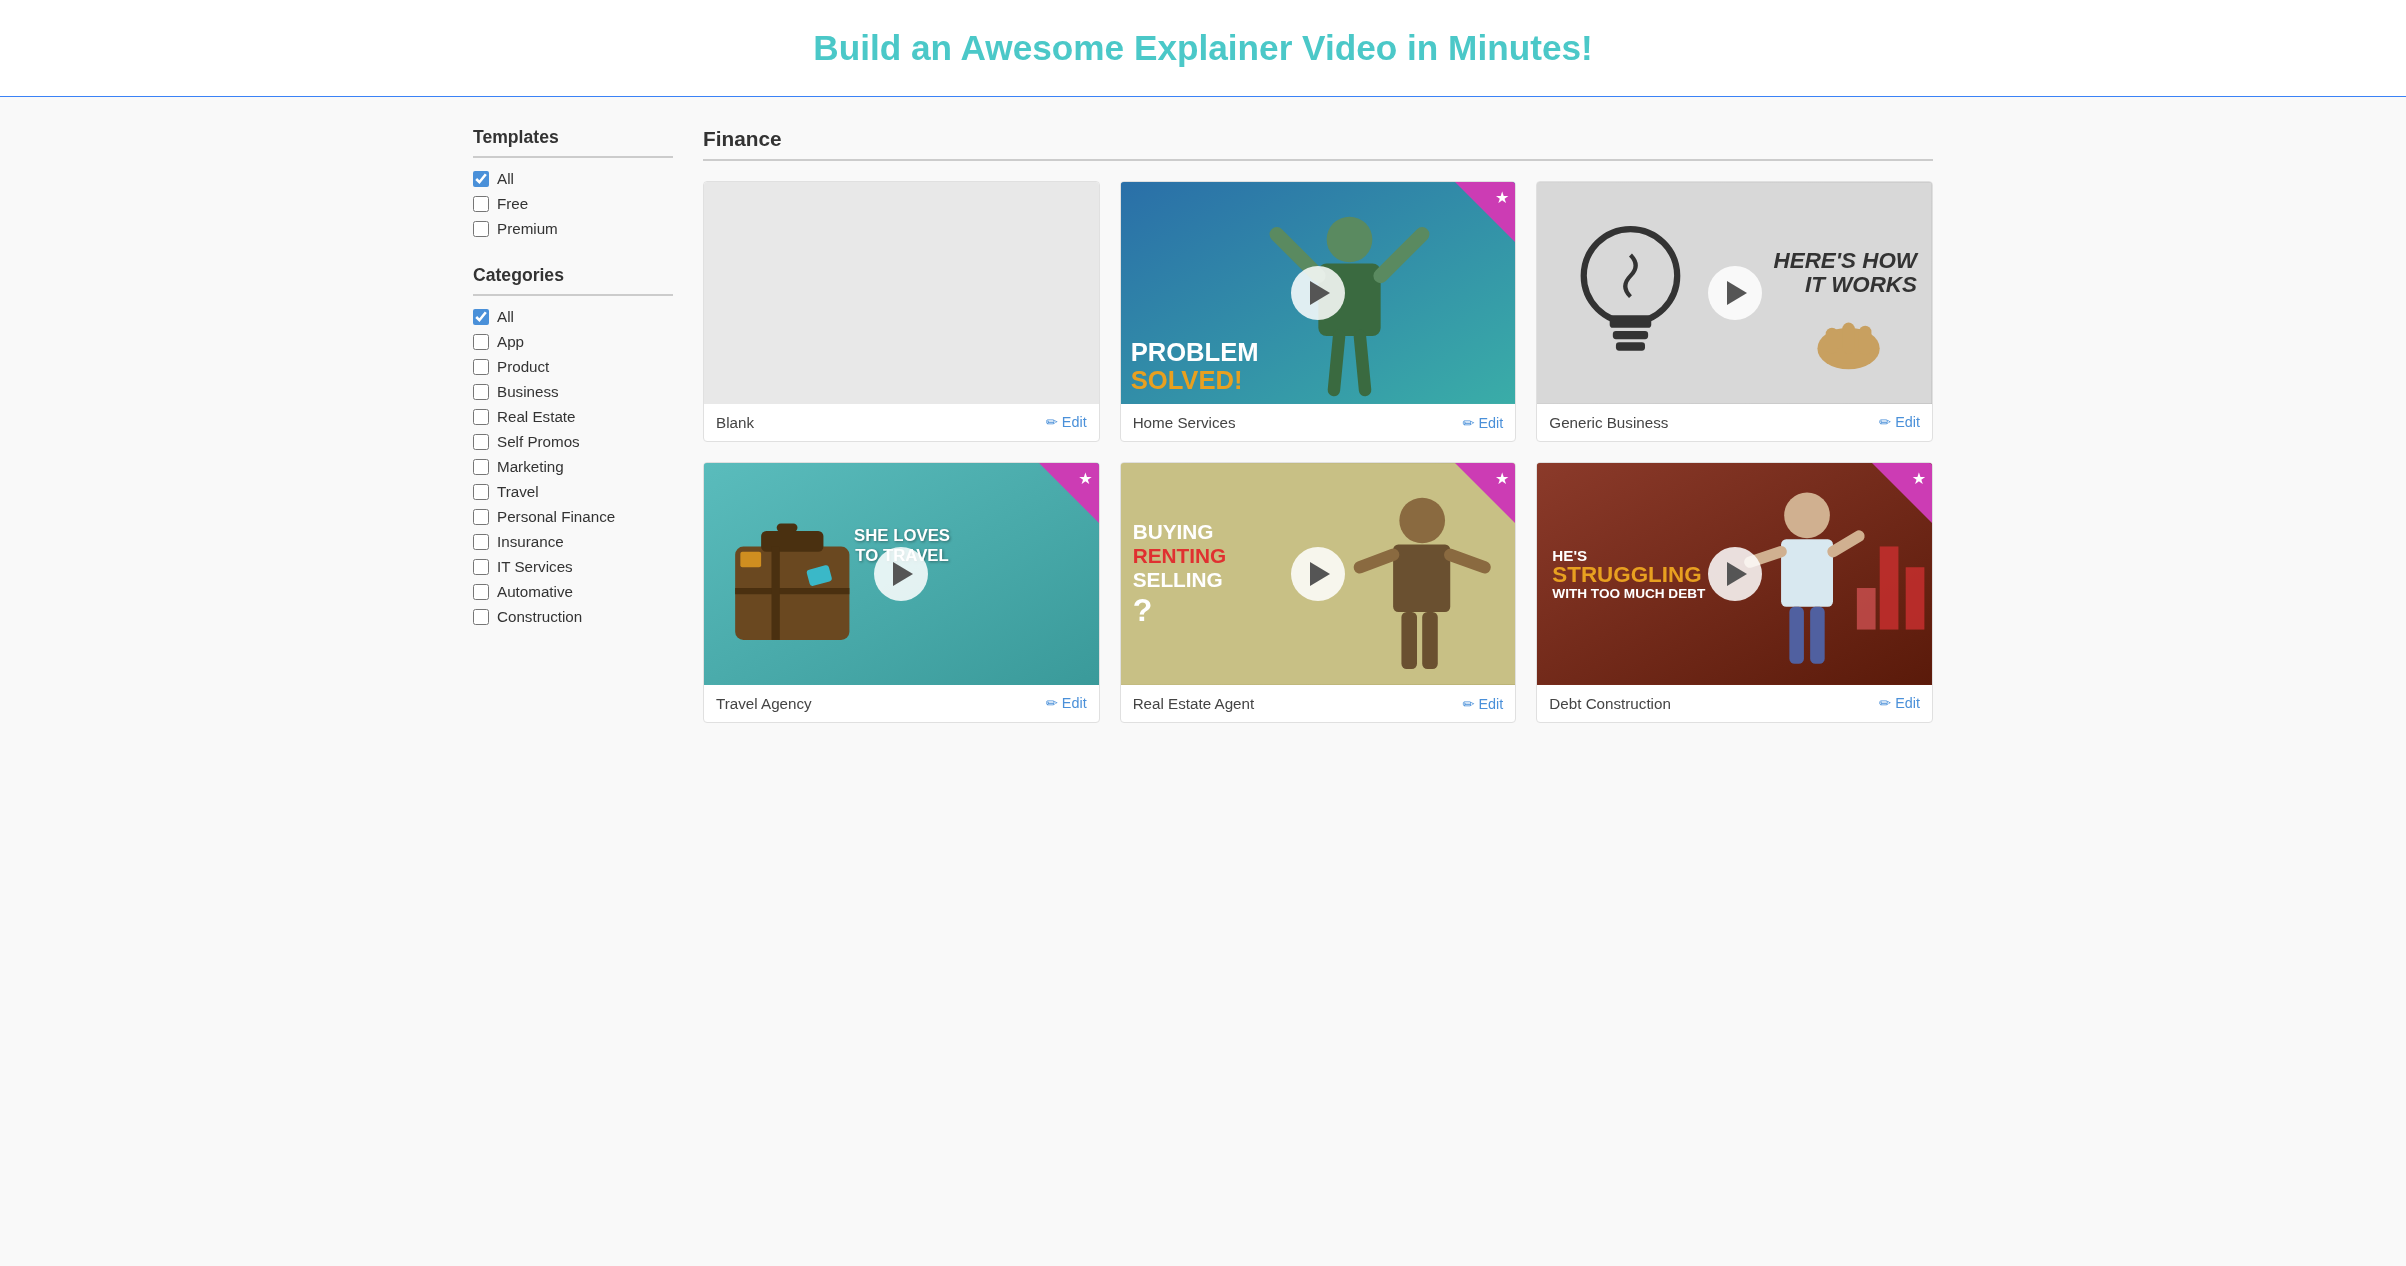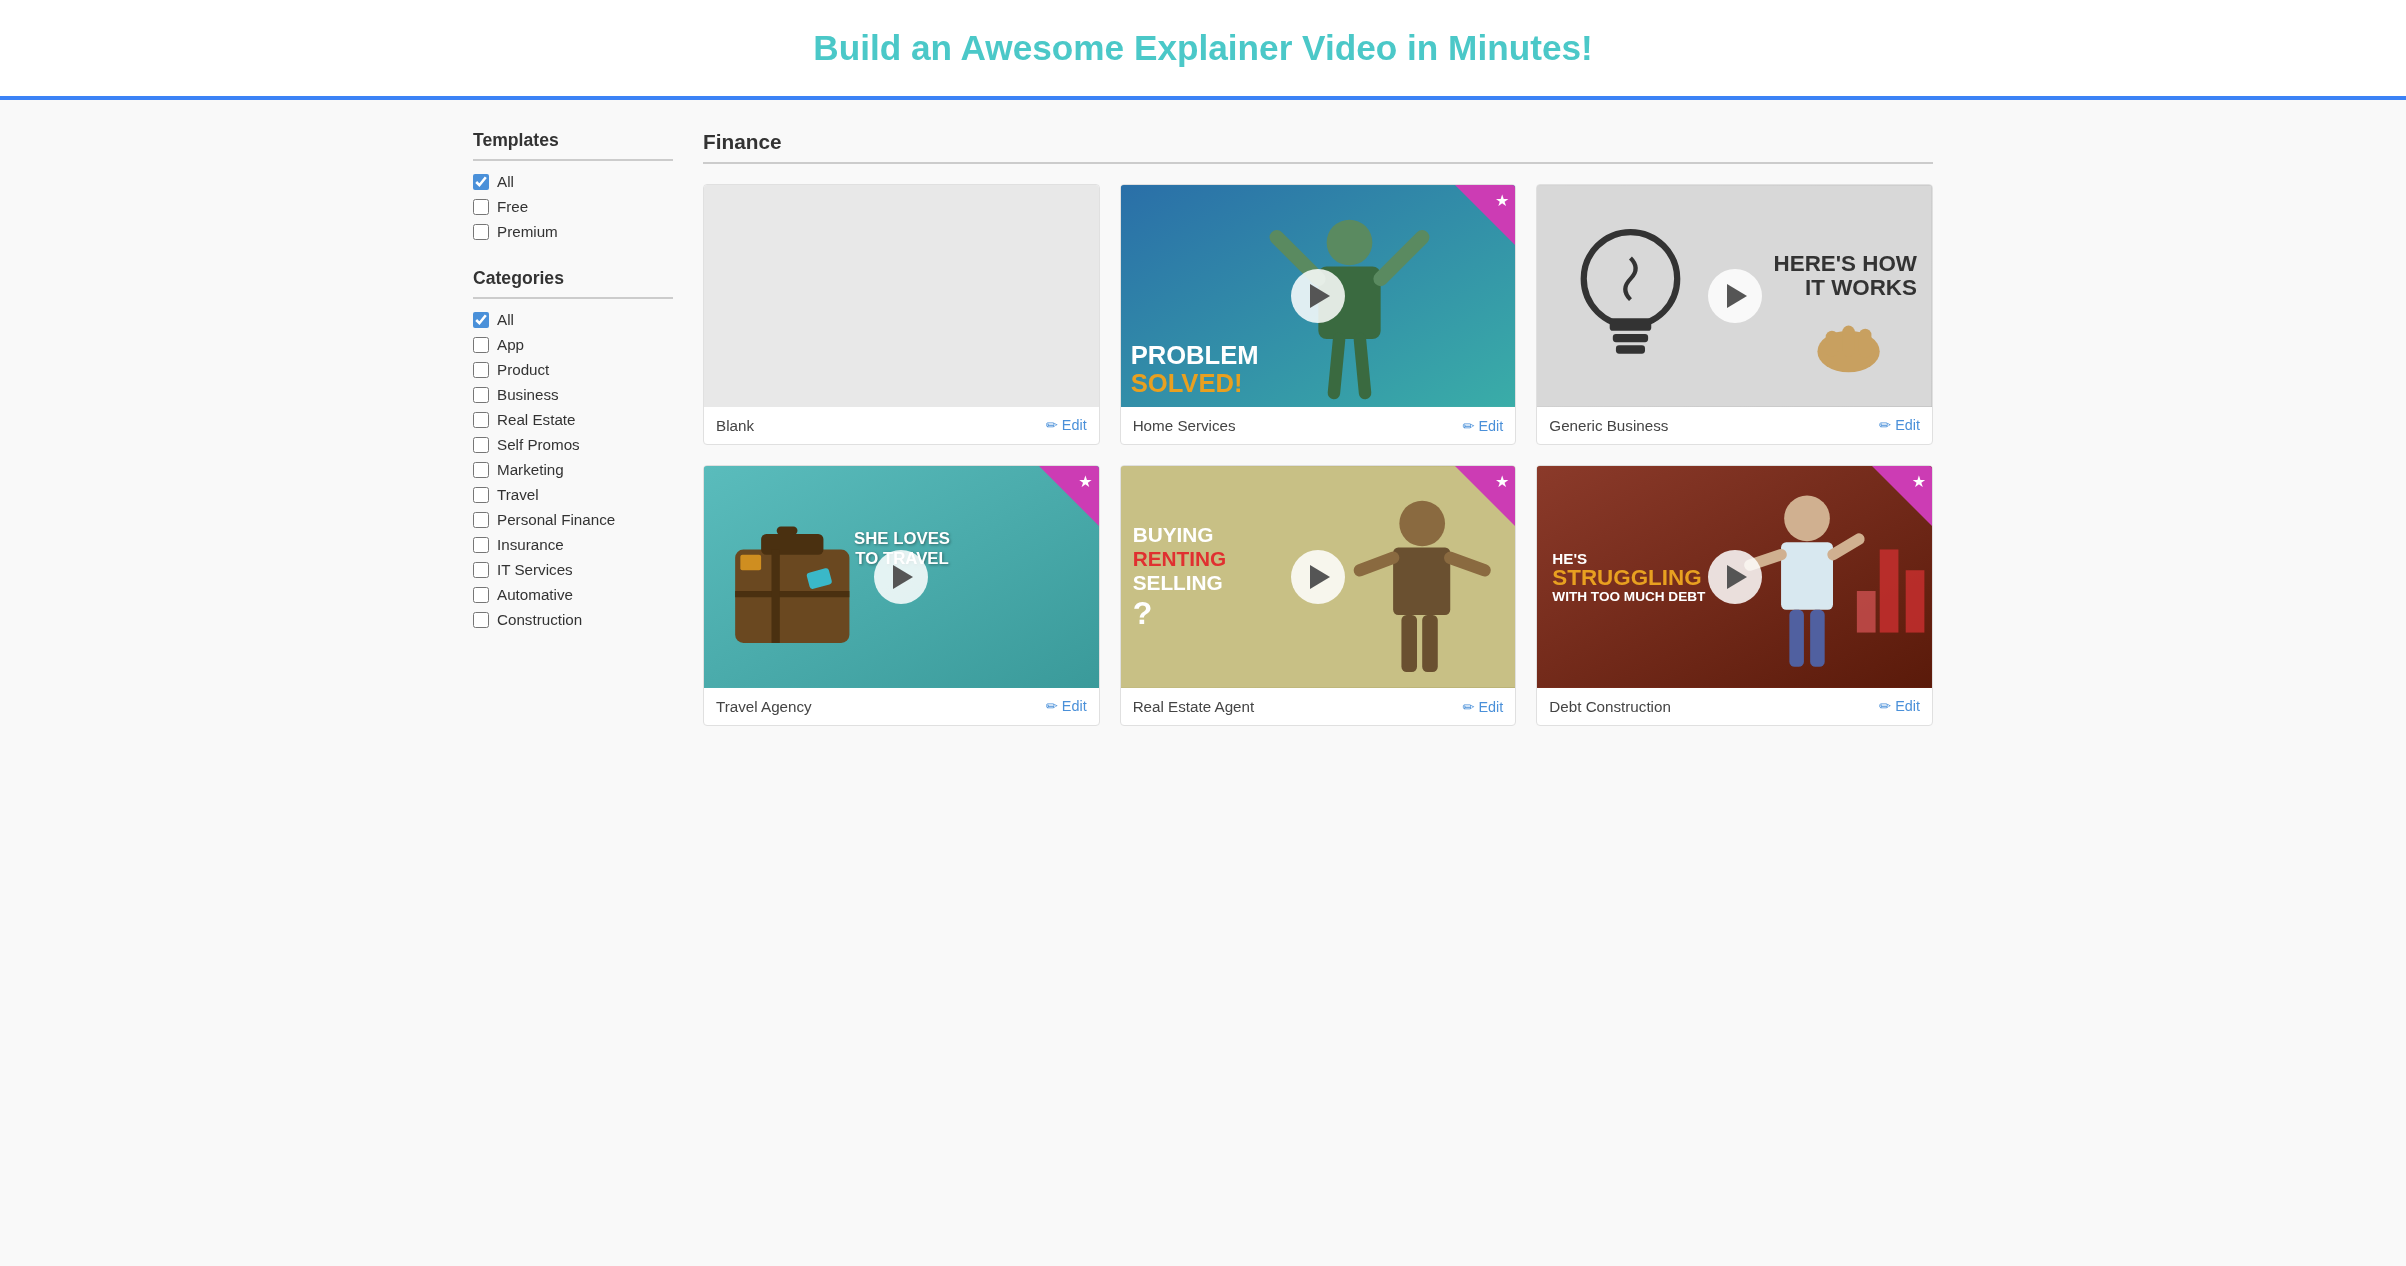--- a/index.html
+++ b/index.html
@@ -7,21 +7,21 @@
       font-family: Arial, sans-serif;
       background: #f9f9f9;
       color: #333;
     }
 
     
     .header {
       background: #fff;
       text-align: center;
       padding: 28px 20px 20px;
-      border-bottom: 4px solid #3b82f6;
+      border-bottom: 1px solid #3b82f6;
     }
     .header h1 {
       font-size: 2.2rem;
       color: #4bc8c8;
       font-weight: bold;
       margin-bottom: 8px;
     }
     .header p {
       font-size: 1.05rem;
       color: #555;
@@ -181,20 +181,21 @@
 
     
     .thumb-blank {
       background: #e8e8e8;
     }
     .thumb-home-insurance {
       background: linear-gradient(135deg, #2a6fa8 0%, #4ab3a8 100%);
     }
     .thumb-generic-business {
       background: linear-gradient(135deg, #d0d0d0 0%, #b0b0b0 100%);
+      font-style: italic;
     }
     .thumb-travel {
       background: linear-gradient(135deg, #5abcbc 0%, #3a9a9a 100%);
     }
     .thumb-real-estate {
       background: linear-gradient(135deg, #c8c085 0%, #a8a060 100%);
     }
     .thumb-debt {
       background: linear-gradient(135deg, #8b3a2a 0%, #6b2010 100%);
     }

